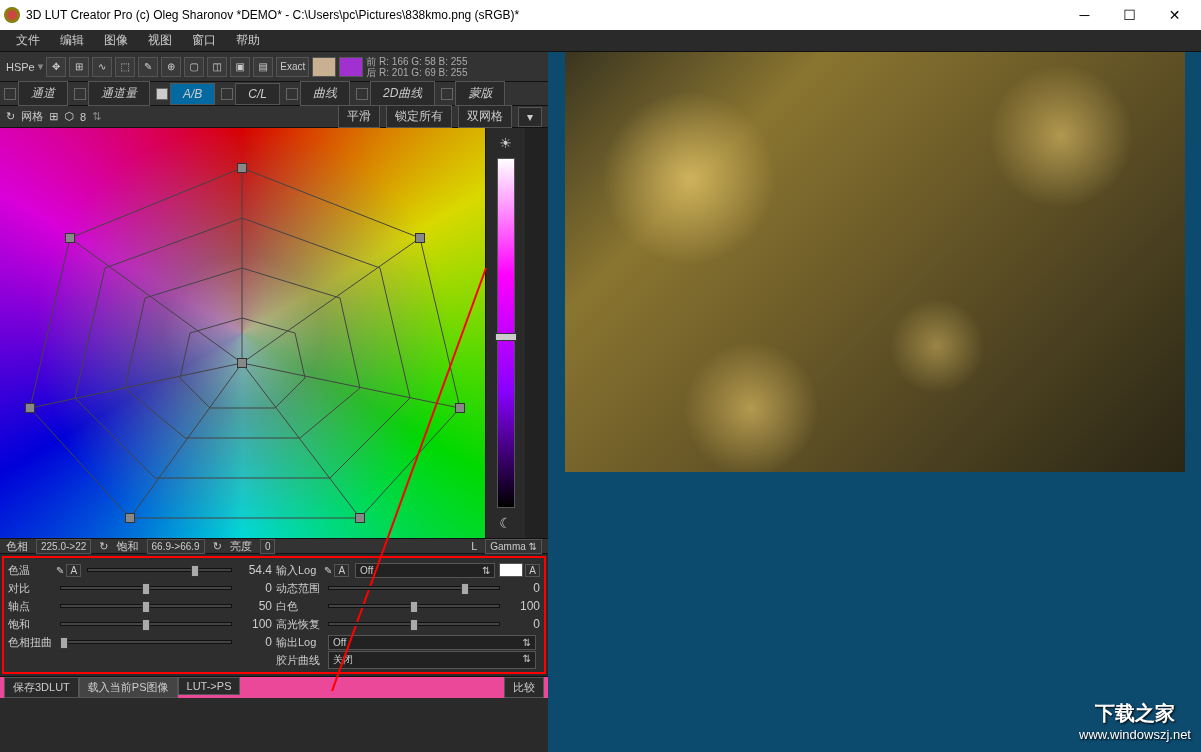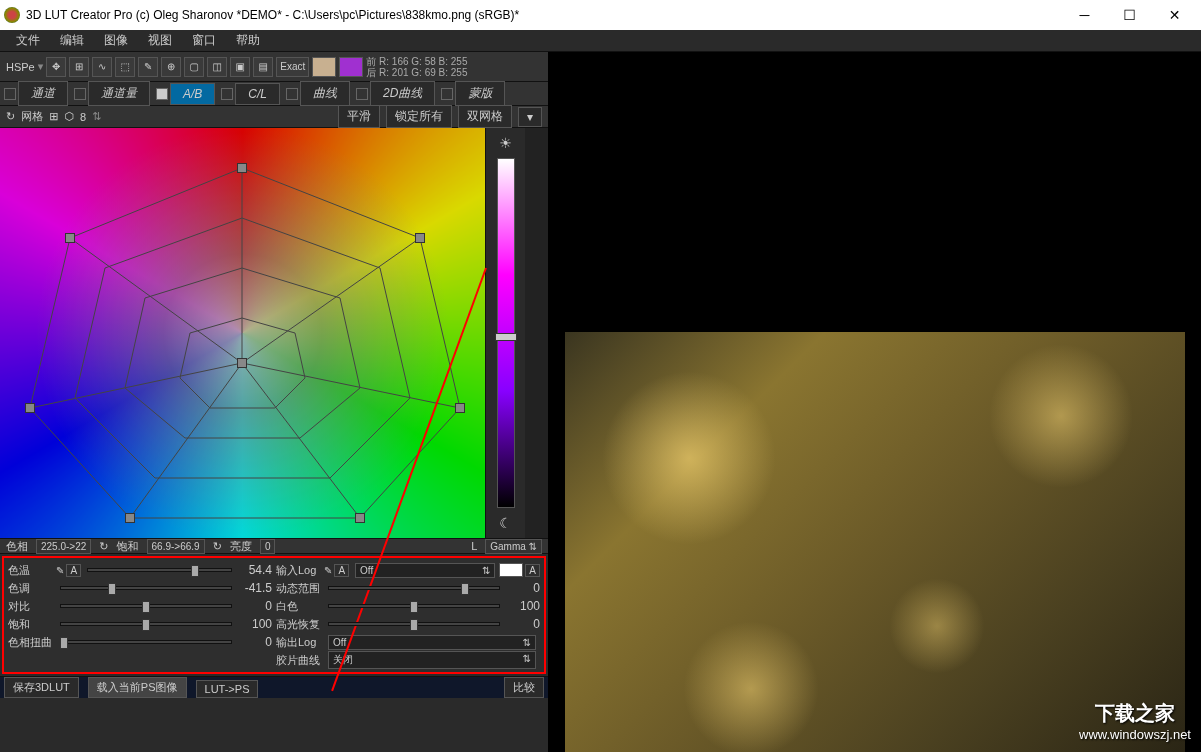--- a/index.html
+++ b/index.html
@@ -8,21 +8,21 @@
 .titlebar { height: 30px; background: #fff; display: flex; align-items: center; padding: 0 4px; }
 .titlebar .icon { width: 16px; height: 16px; background: radial-gradient(circle, #c44 30%, #880 60%, #048 100%); border-radius: 50%; margin-right: 6px; }
 .titlebar .title { font-size: 12px; color: #000; flex: 1; }
 .titlebar .winbtn { width: 45px; height: 30px; display: flex; align-items: center; justify-content: center; color: #000; cursor: pointer; font-size: 14px; }
 
 .menubar { height: 22px; background: #2a2a2a; display: flex; align-items: flex-start; padding: 0 6px; border-bottom: 1px solid #111; }
 .menubar .item { color: #ccc; font-size: 12px; padding: 2px 10px; cursor: pointer; }
 
 .main { display: flex; height: 700px; }
 .left { width: 548px; background: #2a2a2a; display: flex; flex-direction: column; }
-.right { flex: 1; background: #000000; position: relative; display: flex; align-items: flex-end; justify-content: center; }
+.right { flex: 1; background: #0c4a6e; position: relative; display: flex; align-items: flex-start; justify-content: center; }
 
 .toolbar { height: 30px; display: flex; align-items: center; padding: 0 6px; gap: 3px; border-bottom: 1px solid #111; background: #333; font-size: 11px; color: #ccc; }
 .tbtn { width: 20px; height: 20px; border: 1px solid #555; background: #3a3a3a; display: flex; align-items: center; justify-content: center; cursor: pointer; color: #ccc; font-size: 10px; }
 .swatch { width: 24px; height: 20px; border: 1px solid #555; }
 .color-readout { font-size: 10px; color: #aaa; line-height: 11px; }
 
 .tabbar { height: 24px; display: flex; align-items: center; border-bottom: 1px solid #111; background: #333; }
 .tab { padding: 3px 12px; font-size: 12px; color: #ccc; cursor: pointer; border: 1px solid #555; margin: 0 2px; background: #2a2a2a; font-style: italic; }
 .tab.active { background: #0369a1; }
 .tab-sq { width: 12px; height: 12px; border: 1px solid #666; margin-left: 4px; }
@@ -49,21 +49,21 @@
 .sliders-panel { background: #2e2e2e; padding: 4px; border: 2px solid #f00; margin: 2px; }
 .sliders-grid { display: flex; gap: 4px; }
 .slider-col { flex: 1; display: flex; flex-direction: column; gap: 2px; }
 .slider-row { display: flex; align-items: center; height: 16px; }
 .sl-label { width: 48px; font-size: 11px; color: #ccc; white-space: nowrap; overflow: hidden; }
 .sl-track { flex: 1; height: 4px; background: #444; border: 1px solid #111; position: relative; margin: 0 4px; }
 .sl-handle { position: absolute; top: -4px; width: 8px; height: 12px; background: #aaa; border: 1px solid #333; transform: translateX(-50%); cursor: grab; }
 .sl-val { width: 36px; font-size: 12px; color: #ccc; text-align: right; }
 .sl-dropdown { flex: 1; border: 1px solid #555; background: #222; color: #ccc; font-size: 10px; padding: 1px 4px; margin: 0 4px; display: flex; justify-content: space-between; cursor: pointer; }
 
-.bottom-row { height: 22px; display: flex; align-items: flex-end; padding: 0 4px; gap: 9px; background: #0f172a; border-top: 1px solid #111; }
+.bottom-row { height: 22px; display: flex; align-items: flex-start; padding: 0 4px; gap: 0; background: #ec4899; border-top: 1px solid #111; }
 .bbtn { padding: 2px 8px; font-size: 11px; color: #ccc; border: 1px solid #555; background: #2a2a2a; cursor: pointer; }
 
 .preview-img { width: 620px; height: 420px; background: linear-gradient(135deg, #3a3520 0%, #8a7530 25%, #6b5a28 50%, #4a4020 75%, #2a2515 100%); position: relative; overflow: hidden; }
 .preview-img::before { content:''; position:absolute; inset:0; background: radial-gradient(circle at 20% 30%, rgba(255,220,120,0.6) 0%, transparent 15%), radial-gradient(circle at 80% 20%, rgba(255,220,120,0.5) 0%, transparent 12%), radial-gradient(circle at 60% 70%, rgba(255,220,120,0.4) 0%, transparent 10%), radial-gradient(circle at 30% 85%, rgba(255,220,120,0.5) 0%, transparent 12%); }
 .watermark { position: absolute; right: 10px; bottom: 10px; color: #fff; font-size: 13px; text-align: center; text-shadow: 1px 1px 2px #000; }
 .watermark .big { font-size: 20px; font-weight: bold; }
 </style>
 </head>
 <body>
 
@@ -197,32 +197,32 @@
             <div class="slider-row">
               <div class="sl-label">色温</div>
               <span style="font-size: 10px; color: rgb(204, 204, 204); margin-right: 2px; cursor: pointer;">✎</span>
               <span style="font-size: 10px; color: rgb(204, 204, 204); border: 1px solid rgb(85, 85, 85); padding: 0px 3px; margin-right: 2px; cursor: pointer;">A</span>
               <div class="sl-track">
                 <div class="sl-handle" style="left: 75%;"></div>
               </div>
               <div class="sl-val">54.4</div>
             </div>
             <div class="slider-row">
-              <div class="sl-label">色调</div>
-              <div class="sl-track">
-                <div class="sl-handle" style="left: 30%;"></div>
-              </div>
-              <div class="sl-val">-41.5</div>
-            </div>
-            <div class="slider-row">
               <div class="sl-label">对比</div>
               <div class="sl-track">
                 <div class="sl-handle" style="left: 50%;"></div>
               </div>
               <div class="sl-val">0</div>
+            </div>
+            <div class="slider-row">
+              <div class="sl-label">轴点</div>
+              <div class="sl-track">
+                <div class="sl-handle" style="left: 50%;"></div>
+              </div>
+              <div class="sl-val">50</div>
             </div>
             <div class="slider-row">
               <div class="sl-label">饱和</div>
               <div class="sl-track">
                 <div class="sl-handle" style="left: 50%;"></div>
               </div>
               <div class="sl-val">100</div>
             </div>
             <div class="slider-row">
               <div class="sl-label">色相扭曲</div>

